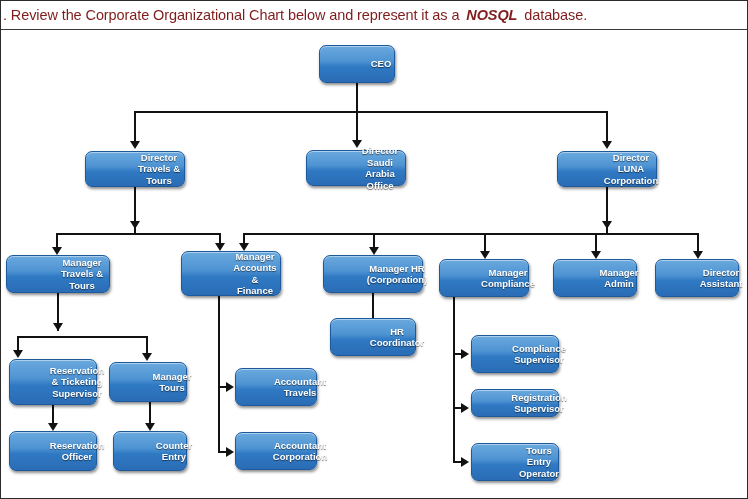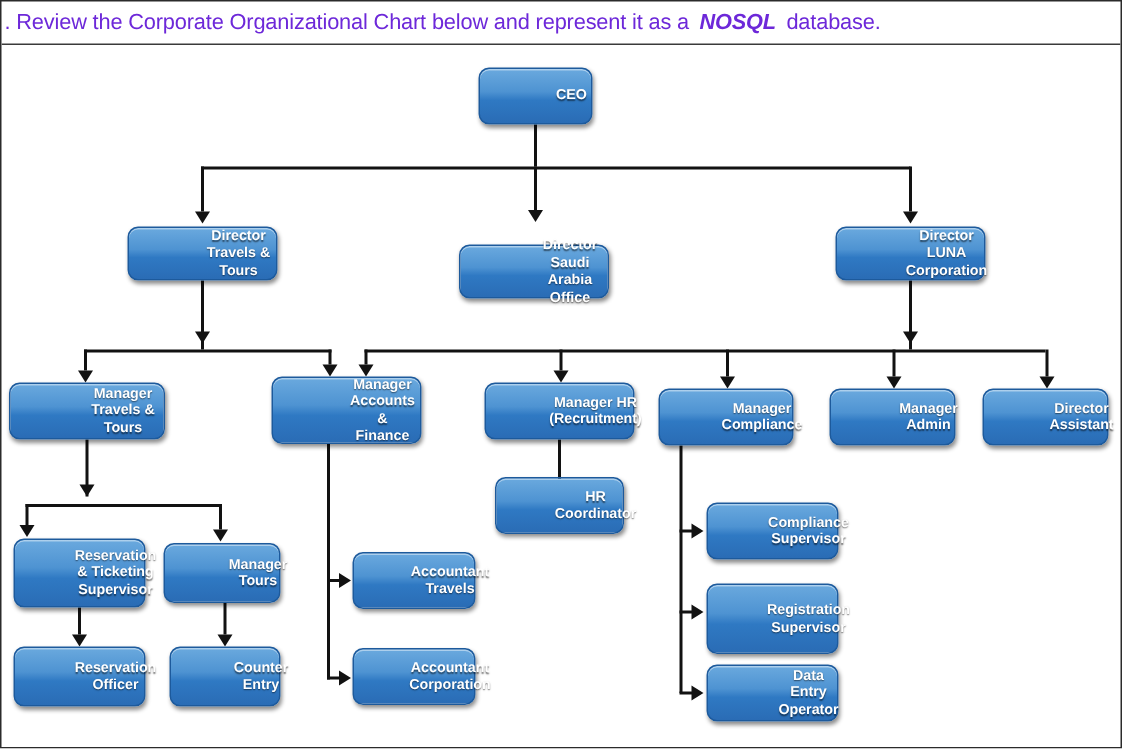--- a/index.html
+++ b/index.html
@@ -15,21 +15,21 @@
   }
 
   
   #header{
     position:absolute;left:0;top:0;width:746px;height:29px;
     border-bottom:1px solid #3a3a3a;
     box-sizing:border-box;
     display:flex;align-items:center;
   }
   #header .htext{
-    font-size:14.5px;color:#6d28d9;
+    font-size:14.5px;color:#7f1d1d;
     padding-left:2px;white-space:nowrap;
     letter-spacing:-0.1px;
   }
   #header .hstrong{
     font-weight:bold;font-style:italic;
     padding:0 3px;
   }
 
   
   #canvas{
@@ -150,40 +150,40 @@
     <div class="arrow-r" style="left:460px;top:426px;"></div>
 
     <div id="nodes">
         <div class="node" style="left: 318px; top: 14px; width: 76px; height: 38px;">
           <span class="lbl">CEO</span>
         </div>
         <div class="node" style="left: 84px; top: 120px; width: 100px; height: 36px;">
           <span class="lbl">Director
 Travels &amp; Tours</span>
         </div>
-        <div class="node" style="left: 305px; top: 132px; width: 100px; height: 36px;">
+        <div class="node" style="left: 305px; top: 119px; width: 100px; height: 36px;">
           <span class="lbl">Director Saudi
 Arabia Office</span>
         </div>
         <div class="node" style="left: 556px; top: 120px; width: 100px; height: 36px;">
           <span class="lbl">Director LUNA
 Corporation</span>
         </div>
         <div class="node" style="left: 5px; top: 224px; width: 104px; height: 38px;">
           <span class="lbl">Manager
 Travels &amp; Tours</span>
         </div>
         <div class="node" style="left: 180px; top: 220px; width: 100px; height: 45px;">
           <span class="lbl">Manager
 Accounts &amp;
 Finance</span>
         </div>
         <div class="node" style="left: 322px; top: 224px; width: 100px; height: 38px;">
           <span class="lbl">Manager  HR
-(Recruitment)</span>
+(Corporation)</span>
         </div>
         <div class="node" style="left: 438px; top: 228px; width: 90px; height: 38px;">
           <span class="lbl">Manager
 Compliance</span>
         </div>
         <div class="node" style="left: 552px; top: 228px; width: 84px; height: 38px;">
           <span class="lbl">Manager
 Admin</span>
         </div>
         <div class="node" style="left: 654px; top: 228px; width: 84px; height: 38px;">
@@ -208,26 +208,26 @@
 Corporation</span>
         </div>
         <div class="node" style="left: 329px; top: 287px; width: 86px; height: 38px;">
           <span class="lbl">HR
 Coordinator</span>
         </div>
         <div class="node" style="left: 470px; top: 304px; width: 88px; height: 38px;">
           <span class="lbl">Compliance
 Supervisor</span>
         </div>
-        <div class="node" style="left: 470px; top: 358px; width: 88px; height: 47px;">
+        <div class="node" style="left: 470px; top: 358px; width: 88px; height: 28px;">
           <span class="lbl">Registration
 Supervisor</span>
         </div>
         <div class="node" style="left: 470px; top: 412px; width: 88px; height: 38px;">
-          <span class="lbl">Data Entry
+          <span class="lbl">Tours Entry
 Operator</span>
         </div>
         <div class="node" style="left: 8px; top: 400px; width: 88px; height: 40px;">
           <span class="lbl">Reservation
 Officer</span>
         </div>
         <div class="node" style="left: 112px; top: 400px; width: 74px; height: 40px;">
           <span class="lbl">Counter
 Entry</span>
         </div>

